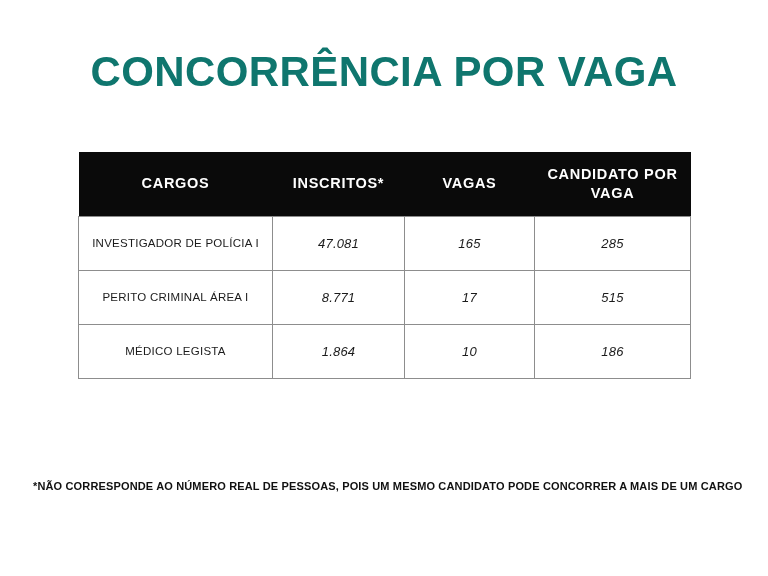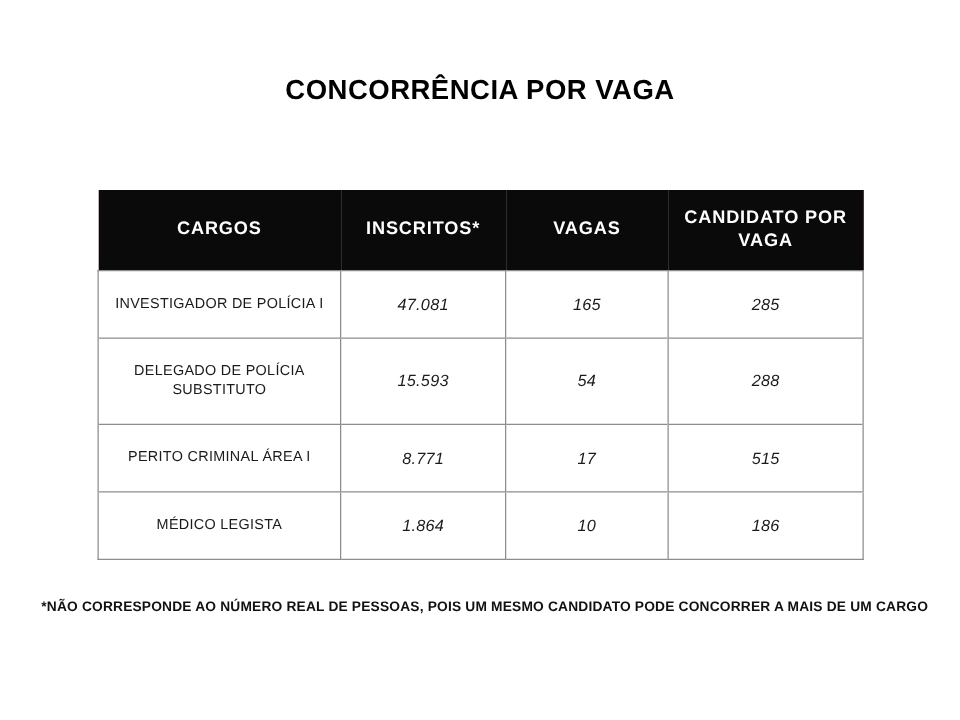--- a/index.html
+++ b/index.html
@@ -29,24 +29,24 @@
     position: absolute;
     left: 0;
     top: 52px;
     width: 768px;
     text-align: center;
   }
   .title-line {
     display: block;
     font-family: "Liberation Sans", sans-serif;
     font-weight: 700;
-    font-size: 22px;
+    font-size: 42px;
     line-height: 40px;
     letter-spacing: 0.4px;
-    color: #000000;
+    color: #0f766e;
     white-space: nowrap;
   }
 
   
   .table-wrap {
     position: absolute;
     left: 78px;
     top: 152px;
     width: 612px;
   }
@@ -161,29 +161,20 @@
 
         <tr>
           <td class="col-cargo">
             <span class="cargo-text">INVESTIGADOR DE POLÍCIA I</span>
           </td>
           <td class="col-num">47.081</td>
           <td class="col-num">165</td>
           <td class="col-num">285</td>
         </tr>
 
-        <tr>
-          <td class="col-cargo">
-            <span class="cargo-text">DELEGADO DE POLÍCIA</span>
-            <span class="cargo-text">SUBSTITUTO</span>
-          </td>
-          <td class="col-num">15.593</td>
-          <td class="col-num">54</td>
-          <td class="col-num">288</td>
-        </tr>
 
         <tr>
           <td class="col-cargo">
             <span class="cargo-text">PERITO CRIMINAL ÁREA I</span>
           </td>
           <td class="col-num">8.771</td>
           <td class="col-num">17</td>
           <td class="col-num">515</td>
         </tr>
 

